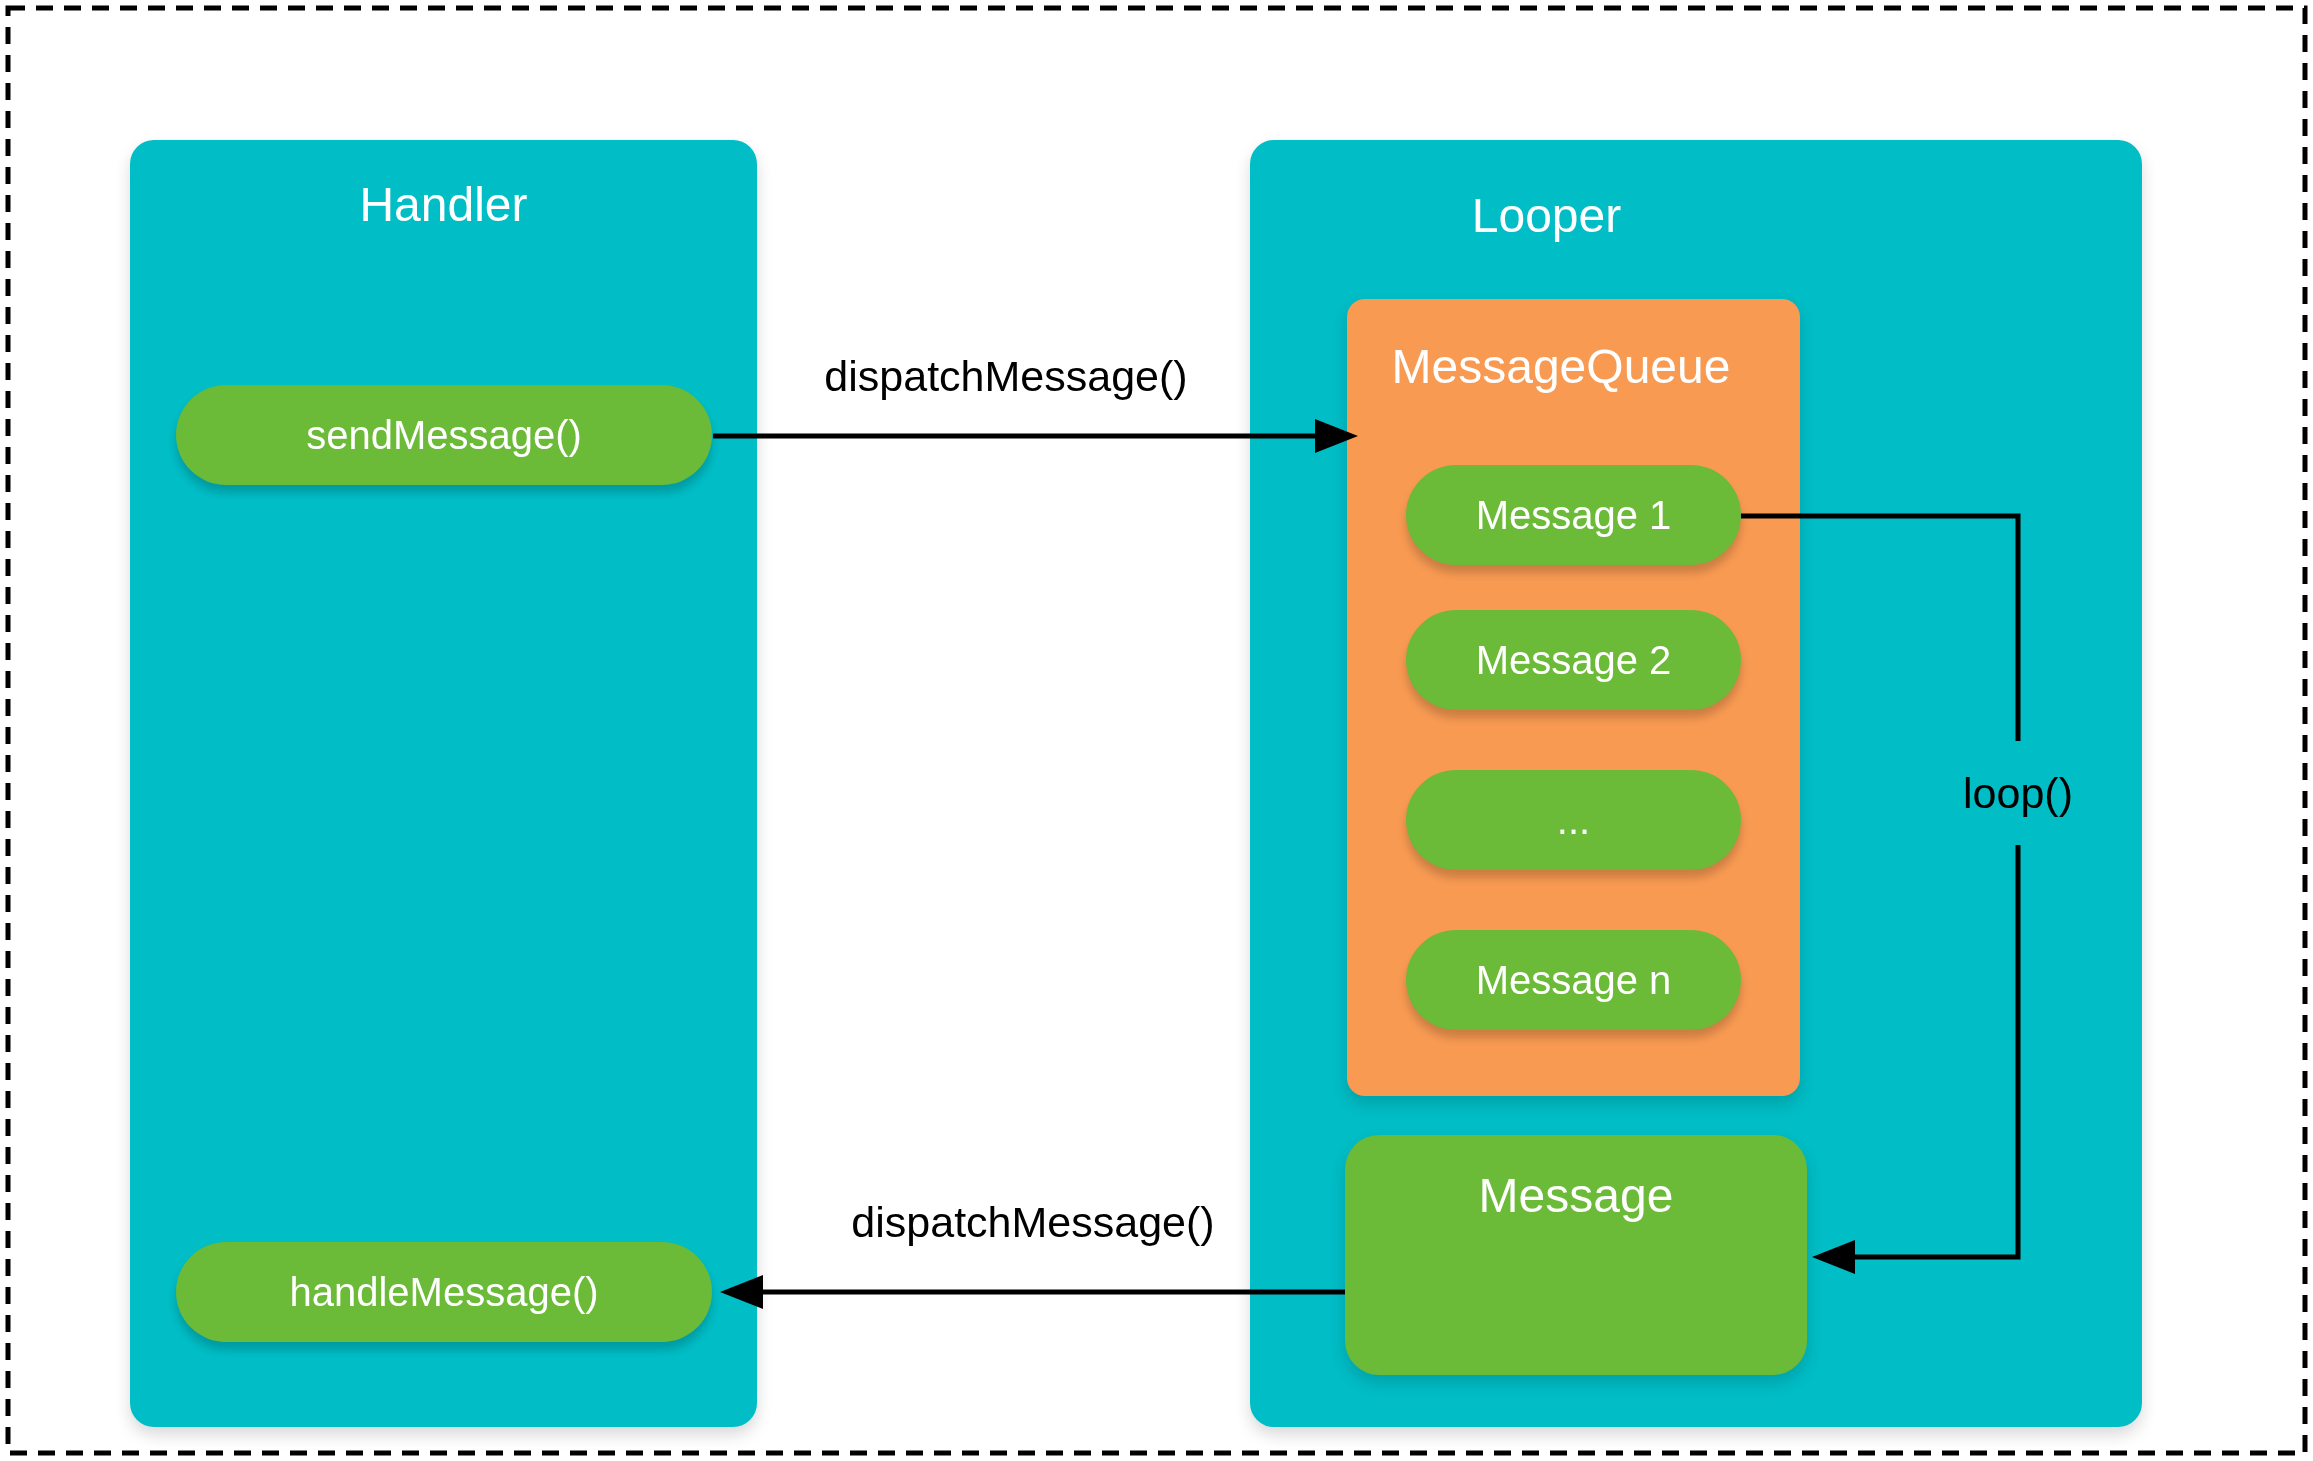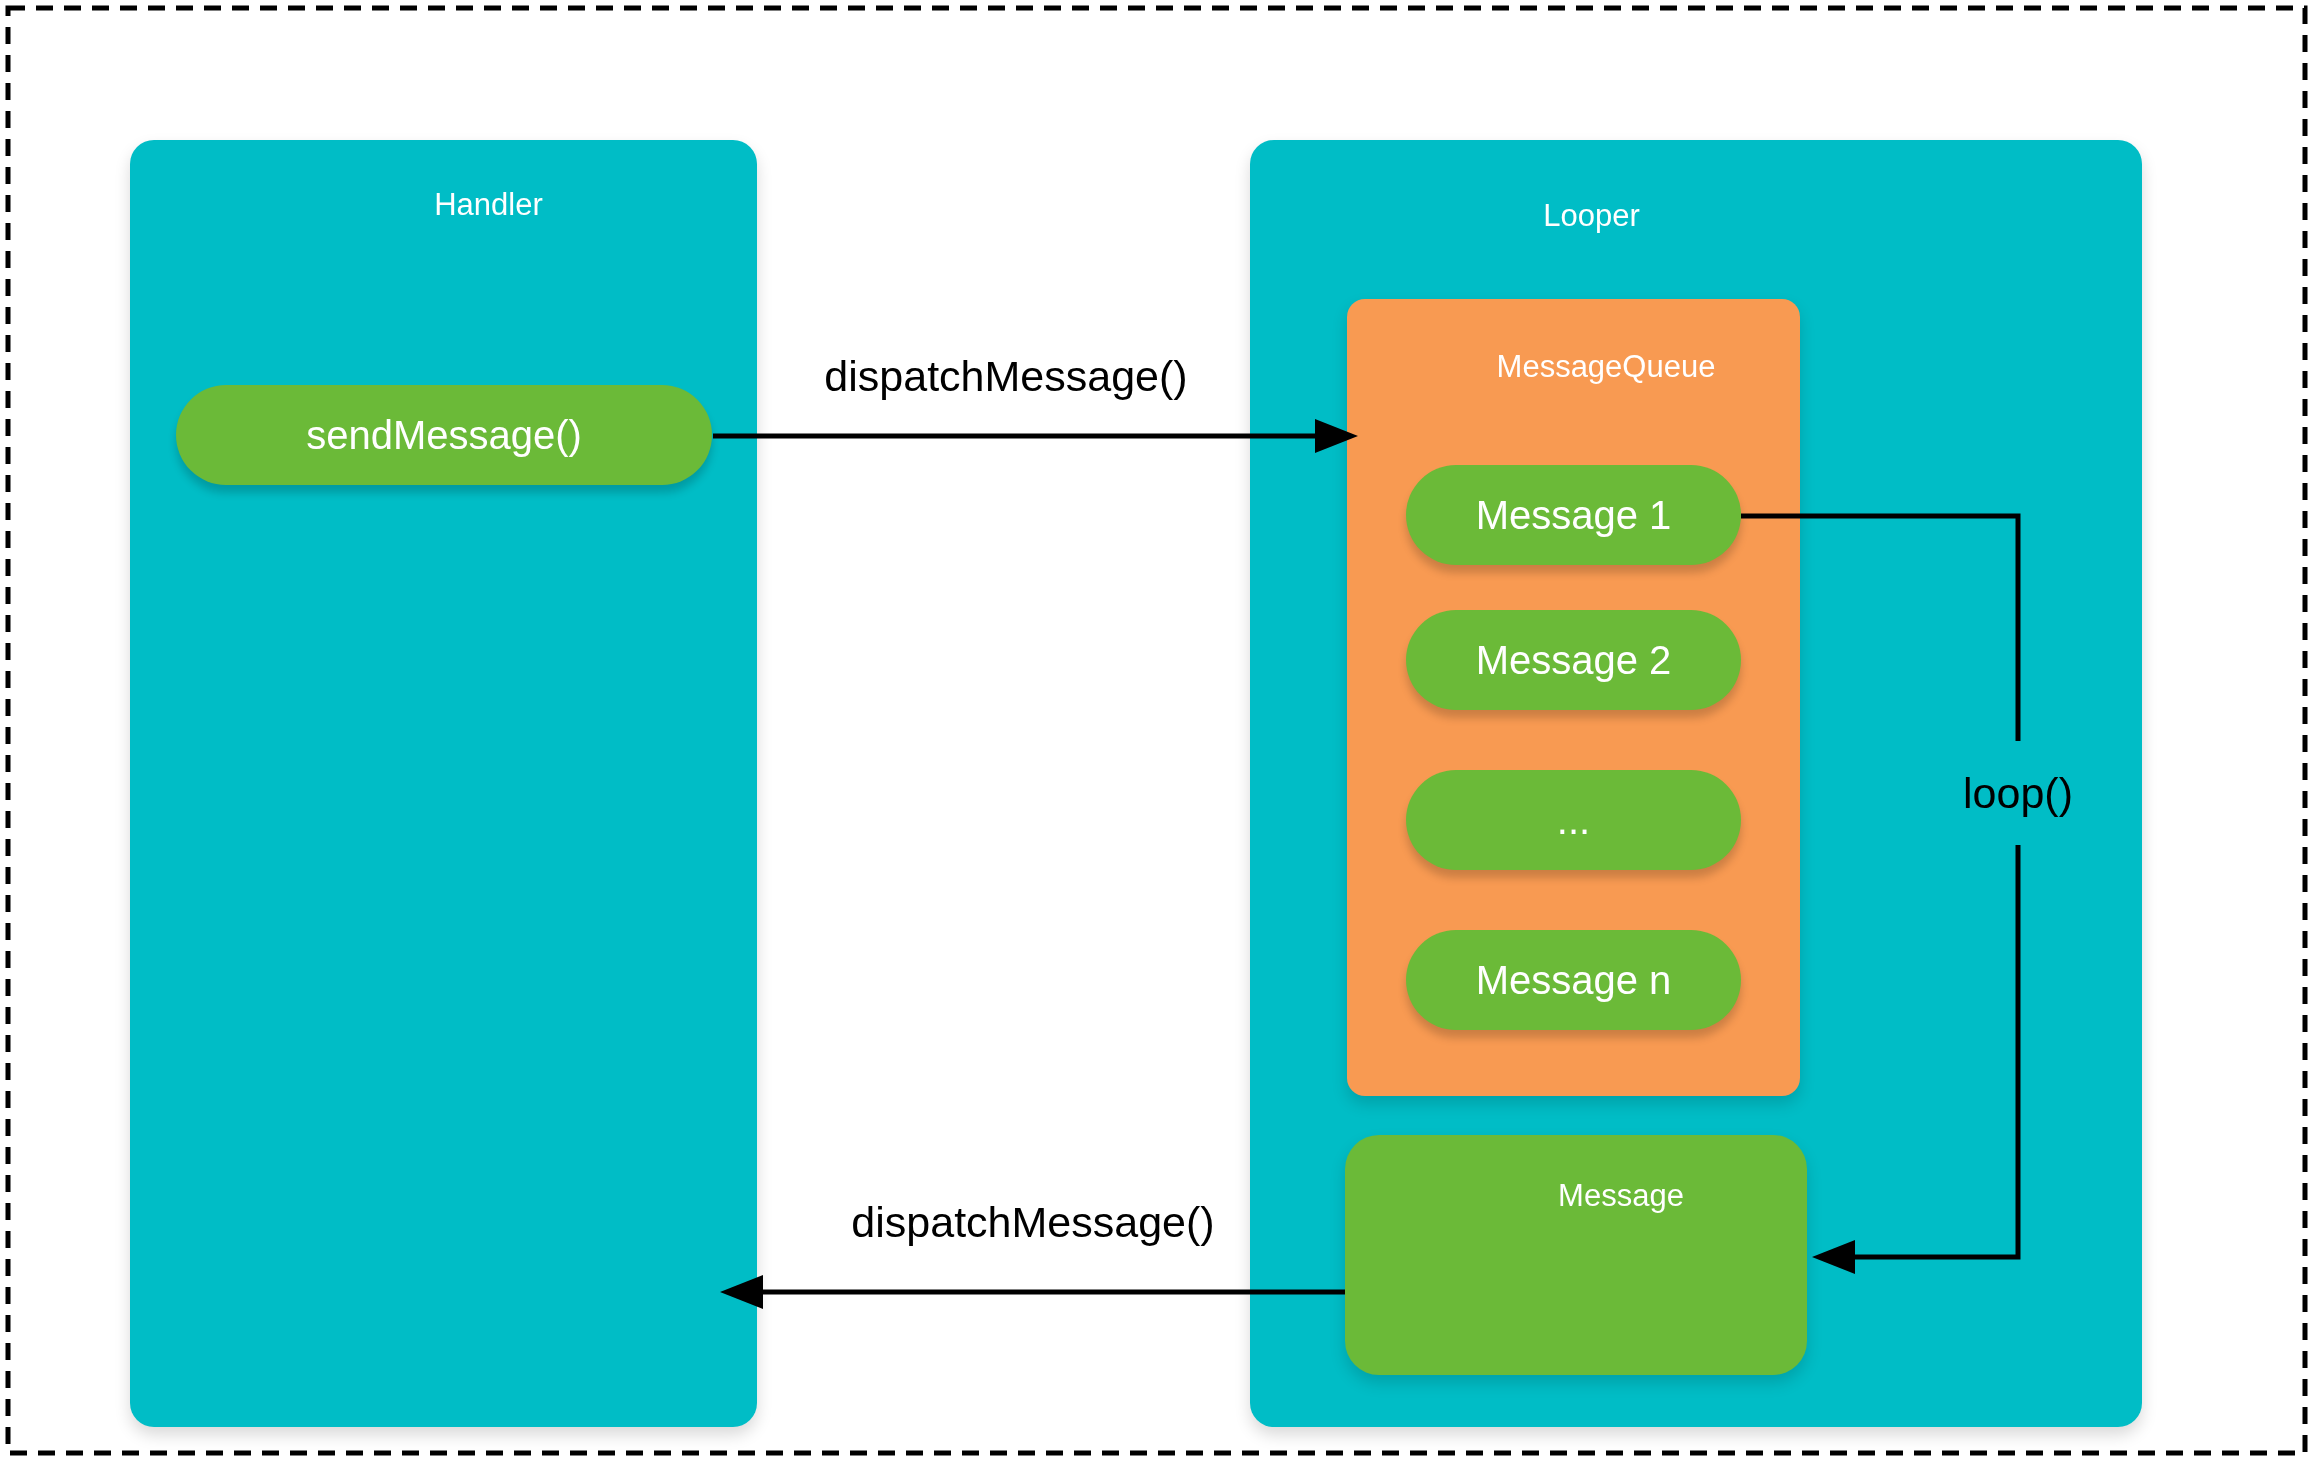--- a/index.html
+++ b/index.html
@@ -46,26 +46,25 @@
     width: 462px; height: 240px;
     background: var(--green);
     border-radius: 34px;
     z-index: 2;
   }
 
   
   .title {
     position: absolute;
     color: var(--text_light);
-    font-size: 31px;
+    font-size: 48px;
     line-height: 48px;
     text-align: center;
     z-index: 3;
     white-space: nowrap;
-    padding-left: 45px;
   }
   .handler-title { left: 130px;  top: 181px;  width: 627px; }
   .looper-title  { left: 1320px; top: 181px;  width: 453px; margin-top: 11px; }
   .mq-title      { left: 1347px; top: 343px;  width: 428px; text-align: center; }
   .msg-title     { left: 1345px; top: 1172px; width: 462px; }
 
   
   .pill {
     position: absolute;
     border-radius: 60px;
@@ -146,20 +145,21 @@
     </g>
     <g>
       <line class="arrow-line" x1="1345" y1="1292" x2="754" y2="1292"></line>
       <polygon class="arrow-head" points="720,1292 763,1275 763,1309"></polygon>
     </g>
   </svg>
 
   <div class="box handler-box"></div>
   <div class="title handler-title">Handler</div>
   <div class="pill send-pill">sendMessage()</div>
+  <div class="pill handle-pill">handleMessage()</div>
 
   <div class="box looper-box"></div>
   <div class="title looper-title">Looper</div>
 
   <div class="box mq-box"></div>
   <div class="title mq-title">MessageQueue</div>
   <div class="pill queue-pill queue-pill-0">Message 1</div>
   <div class="pill queue-pill queue-pill-1">Message 2</div>
   <div class="pill queue-pill queue-pill-2">...</div>
   <div class="pill queue-pill queue-pill-3">Message n</div>

